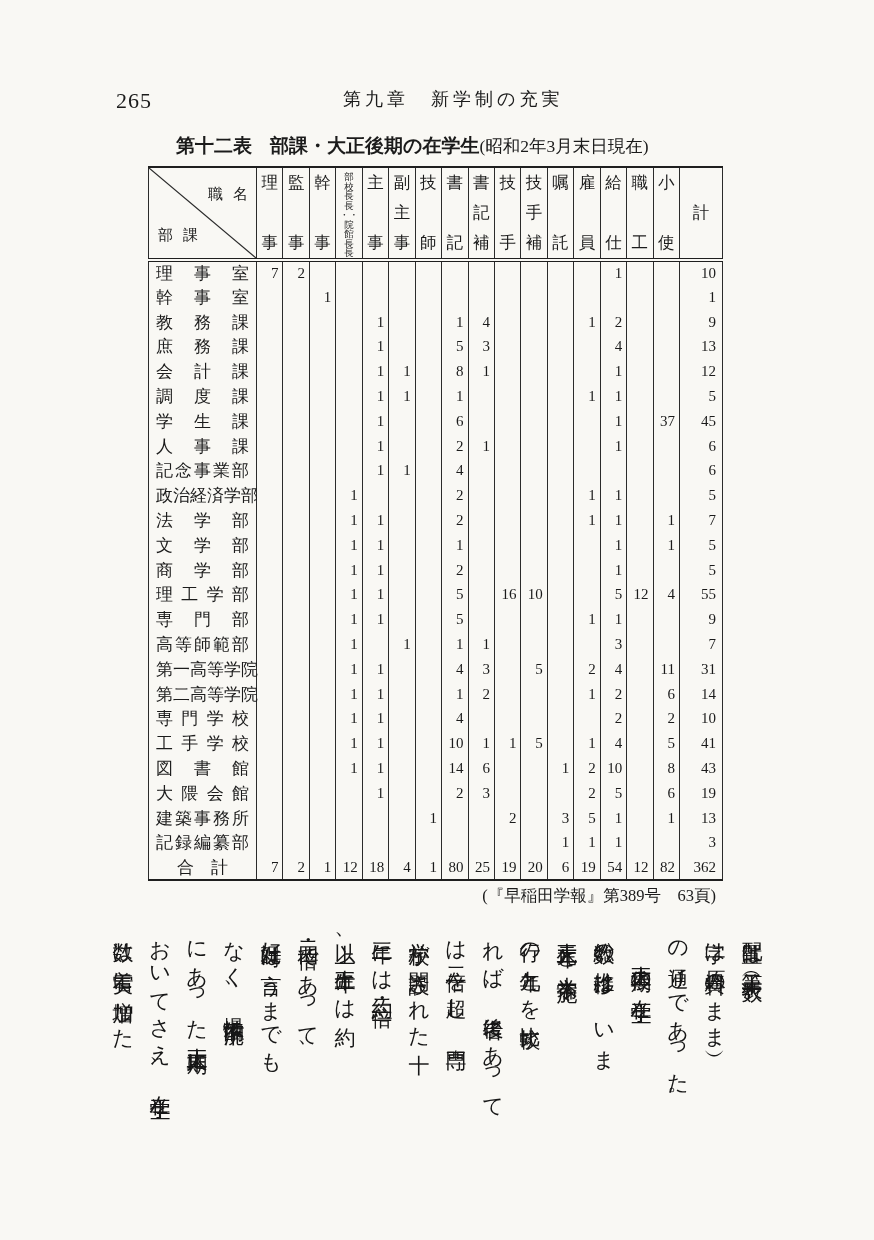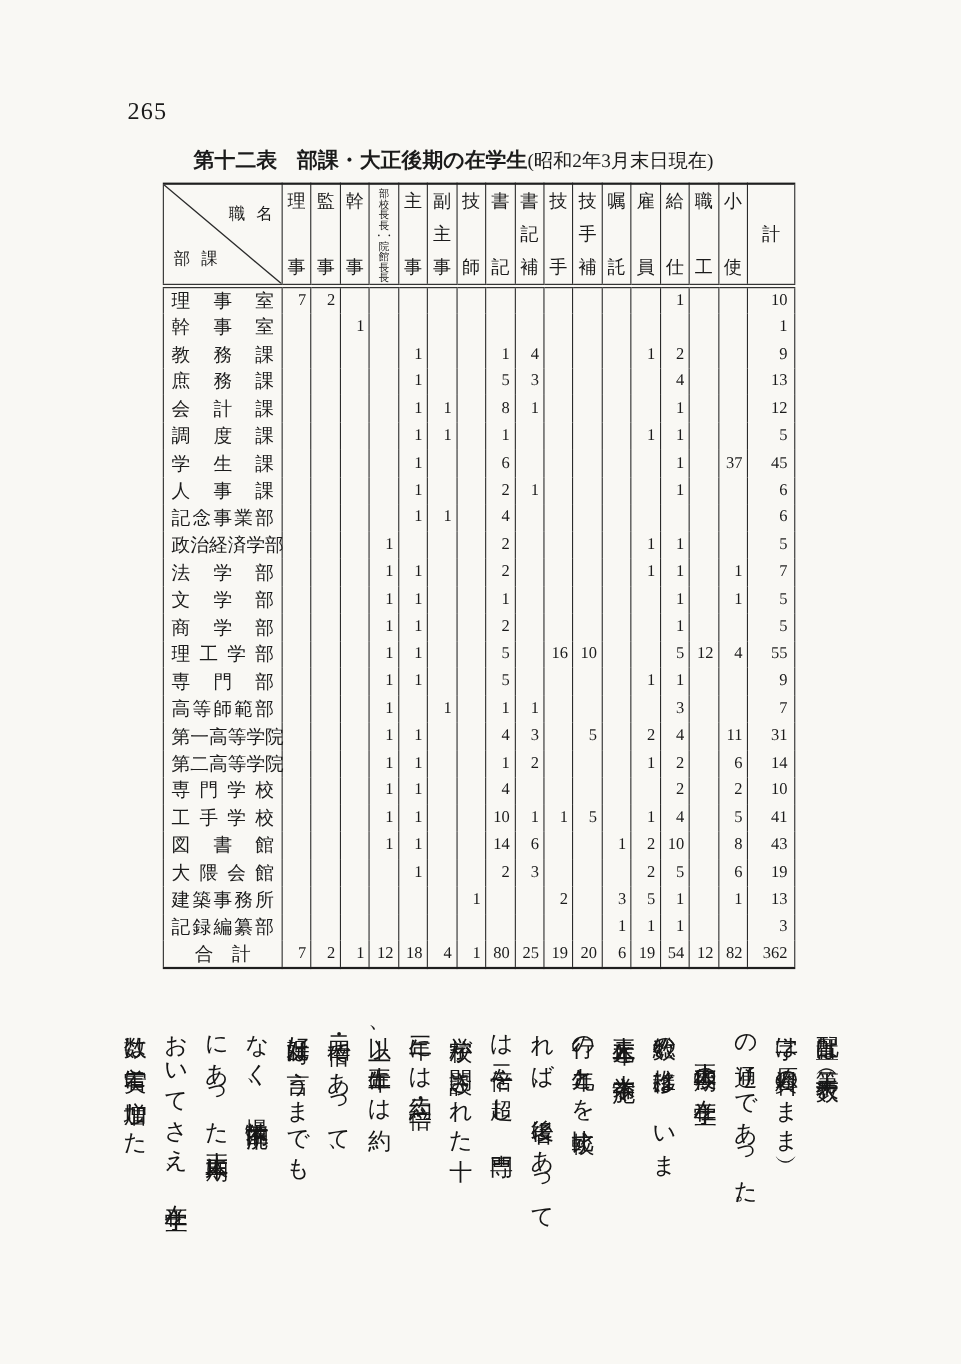--- a/index.html
+++ b/index.html
@@ -60,20 +60,21 @@
     writing-mode:vertical-rl;font-size:21px;letter-spacing:2px;color:#161616;
   }
   .vcol{line-height:37px;white-space:nowrap;}
 </style>
 </head>
 <body>
 
 <div class="page">
 
   <div class="pagenum">265</div>
+  <div class="chapter">第九章　新学制の充実</div>
 
   <div class="tabletitle">
     <span class="prefix">第十二表</span><span>部課・大正後期の在学生</span><span class="note">(昭和2年3月末日現在)</span>
   </div>
 
   <table class="staff">
     <colgroup>
       <col class="c-label">
       <col>
         <col>
@@ -876,20 +877,21 @@
           <td>6</td>
           <td>19</td>
           <td>54</td>
           <td>12</td>
           <td>82</td>
           <td class="sum">362</td>
         </tr>
       </tbody>
   </table>
 
+  <div class="source">(『早稲田学報』第389号　63頁)</div>
 
   <div class="vtext" id="vtext">
       <div class="vcol">配置は第十二表（数</div>
       <div class="vcol">字は原資料のまま）</div>
       <div class="vcol">の通りであった。</div>
       <div class="vcol">　大正後期の在学生</div>
       <div class="vcol">総数の推移は、いま</div>
       <div class="vcol">大正元年と大学令施</div>
       <div class="vcol">行の九年とを比較す</div>
       <div class="vcol">れば、後者にあって</div>

